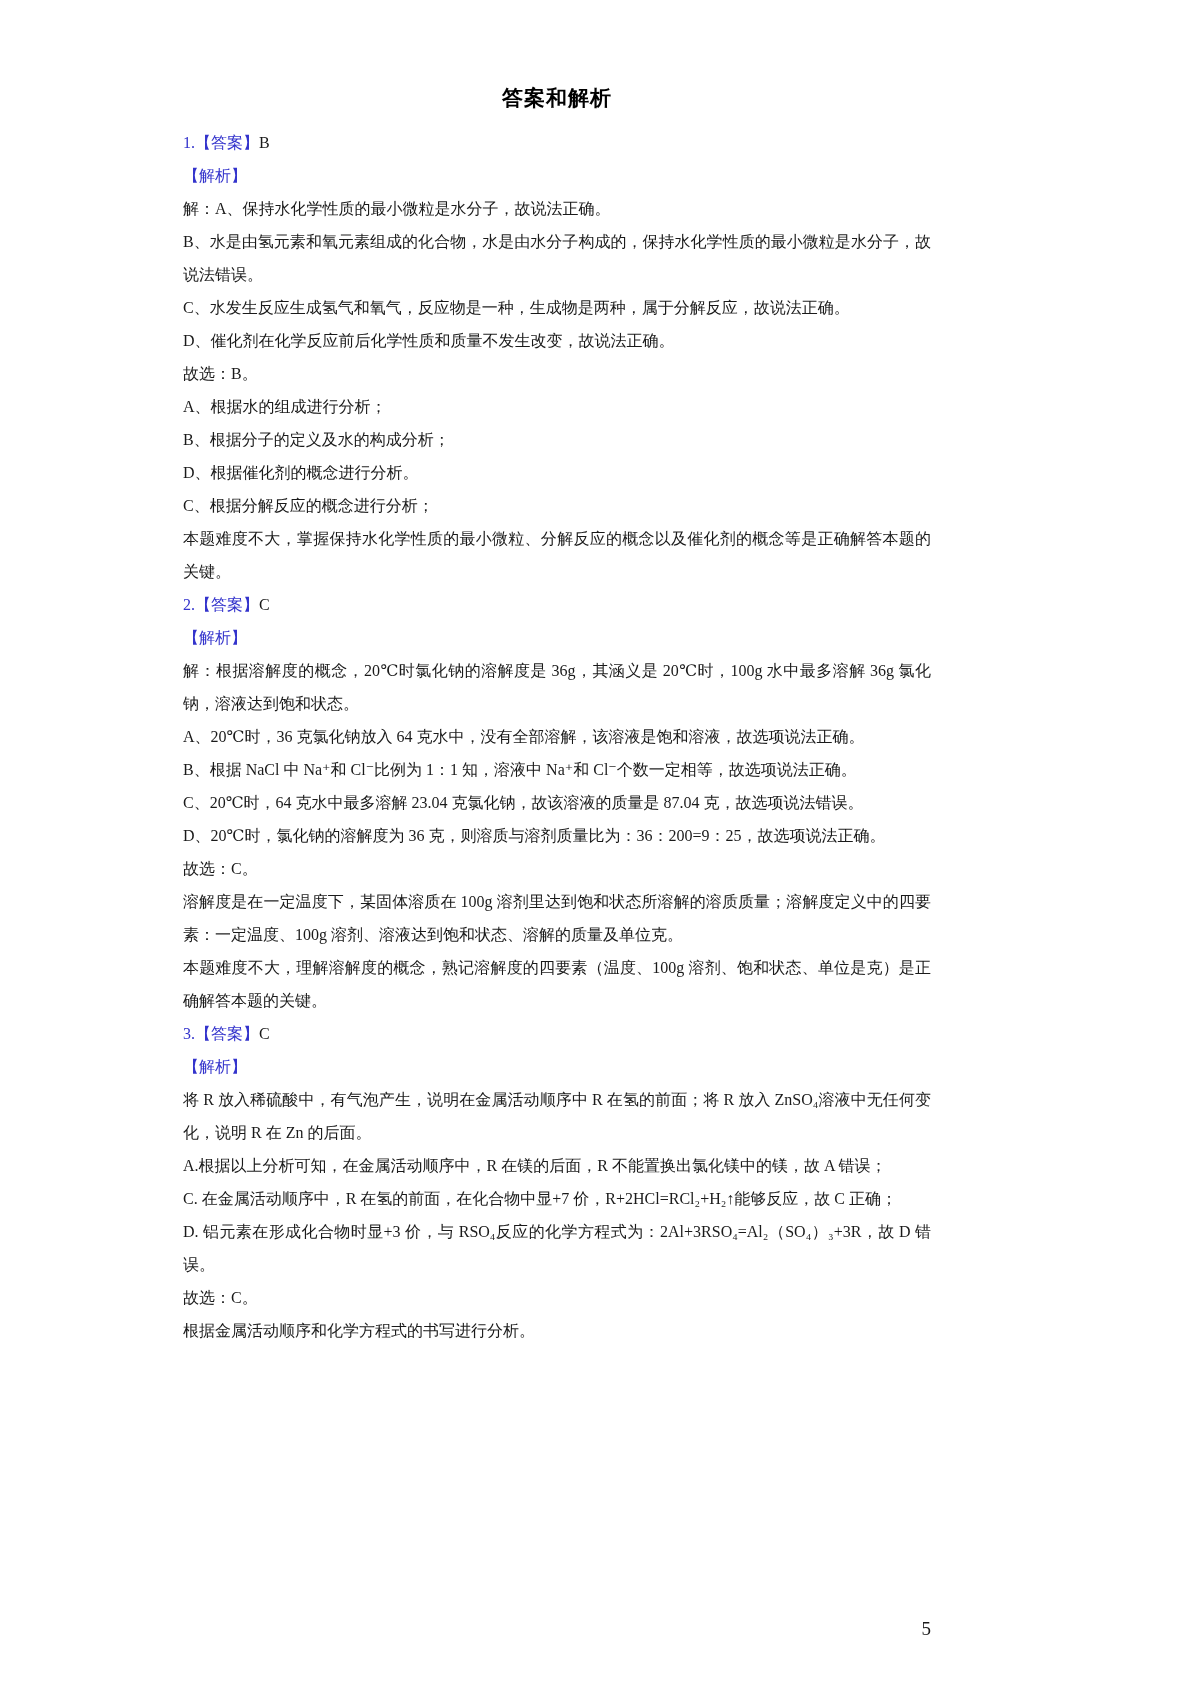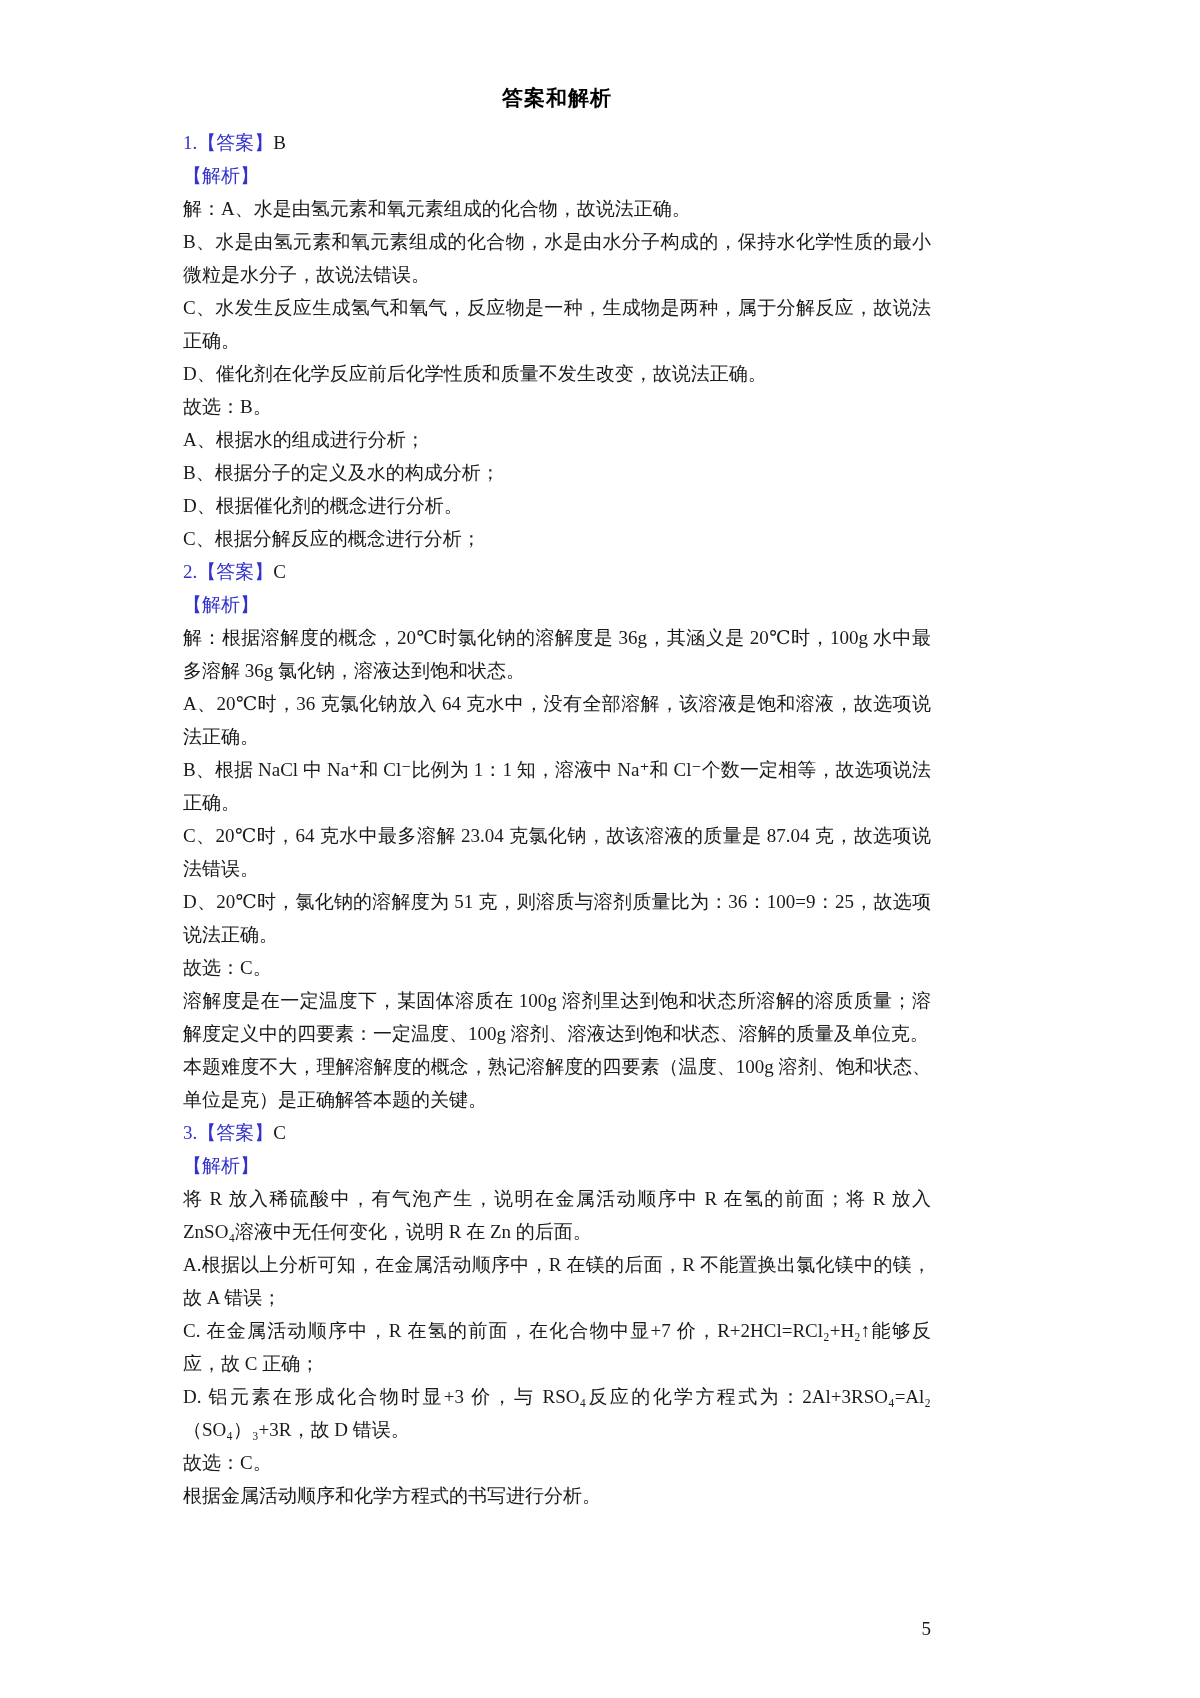--- a/index.html
+++ b/index.html
@@ -20,21 +20,21 @@
   }
   .doc-title {
     text-align: center;
     font-weight: bold;
     font-size: 21px;
     letter-spacing: 1px;
     margin-bottom: 14px;
     color: #000000;
   }
   .content p {
-    font-size: 19px;
+    font-size: 16px;
     line-height: 33px;
     text-align: justify;
     text-justify: inter-ideograph;
     color: #1a1a1a;
     word-break: break-word;
   }
   .blue { color: var(--accent-blue, #3333cc); }
   .answer-value { color: #1a1a1a; }
   .page-number {
     position: absolute;
@@ -48,38 +48,39 @@
 </style>
 </head>
 <body>
 
 <div class="page">
   <div class="doc-title">答案和解析</div>
   <div class="content">
       <section>
         <p><span class="blue">1.</span><span class="blue">【答案】</span><span class="answer-value">B</span></p>
         <p><span class="blue">【解析】</span></p>
-        <p>解：A、水是由氢元素和氧元素组成的化合物，故说法正确。</p>
+        <p>解：A、保持水化学性质的最小微粒是水分子，故说法正确。</p>
         <p>B、水是由氢元素和氧元素组成的化合物，水是由水分子构成的，保持水化学性质的最小微粒是水分子，故说法错误。</p>
         <p>C、水发生反应生成氢气和氧气，反应物是一种，生成物是两种，属于分解反应，故说法正确。</p>
         <p>D、催化剂在化学反应前后化学性质和质量不发生改变，故说法正确。</p>
         <p>故选：B。</p>
         <p>A、根据水的组成进行分析；</p>
         <p>B、根据分子的定义及水的构成分析；</p>
         <p>D、根据催化剂的概念进行分析。</p>
         <p>C、根据分解反应的概念进行分析；</p>
+        <p>本题难度不大，掌握保持水化学性质的最小微粒、分解反应的概念以及催化剂的概念等是正确解答本题的关键。</p>
       </section>
       <section>
         <p><span class="blue">2.</span><span class="blue">【答案】</span><span class="answer-value">C</span></p>
         <p><span class="blue">【解析】</span></p>
         <p>解：根据溶解度的概念，20℃时氯化钠的溶解度是 36g，其涵义是 20℃时，100g 水中最多溶解 36g 氯化钠，溶液达到饱和状态。</p>
         <p>A、20℃时，36 克氯化钠放入 64 克水中，没有全部溶解，该溶液是饱和溶液，故选项说法正确。</p>
         <p>B、根据 NaCl 中 Na⁺和 Cl⁻比例为 1：1 知，溶液中 Na⁺和 Cl⁻个数一定相等，故选项说法正确。</p>
         <p>C、20℃时，64 克水中最多溶解 23.04 克氯化钠，故该溶液的质量是 87.04 克，故选项说法错误。</p>
-        <p>D、20℃时，氯化钠的溶解度为 51 克，则溶质与溶剂质量比为：36：100=9：25，故选项说法正确。</p>
+        <p>D、20℃时，氯化钠的溶解度为 36 克，则溶质与溶剂质量比为：36：200=9：25，故选项说法正确。</p>
         <p>故选：C。</p>
         <p>溶解度是在一定温度下，某固体溶质在 100g 溶剂里达到饱和状态所溶解的溶质质量；溶解度定义中的四要素：一定温度、100g 溶剂、溶液达到饱和状态、溶解的质量及单位克。</p>
         <p>本题难度不大，理解溶解度的概念，熟记溶解度的四要素（温度、100g 溶剂、饱和状态、单位是克）是正确解答本题的关键。</p>
       </section>
       <section>
         <p><span class="blue">3.</span><span class="blue">【答案】</span><span class="answer-value">C</span></p>
         <p><span class="blue">【解析】</span></p>
         <p>将 R 放入稀硫酸中，有气泡产生，说明在金属活动顺序中 R 在氢的前面；将 R 放入 ZnSO₄溶液中无任何变化，说明 R 在 Zn 的后面。</p>
         <p>A.根据以上分析可知，在金属活动顺序中，R 在镁的后面，R 不能置换出氯化镁中的镁，故 A 错误；</p>
         <p>C. 在金属活动顺序中，R 在氢的前面，在化合物中显+7 价，R+2HCl=RCl₂+H₂↑能够反应，故 C 正确；</p>

